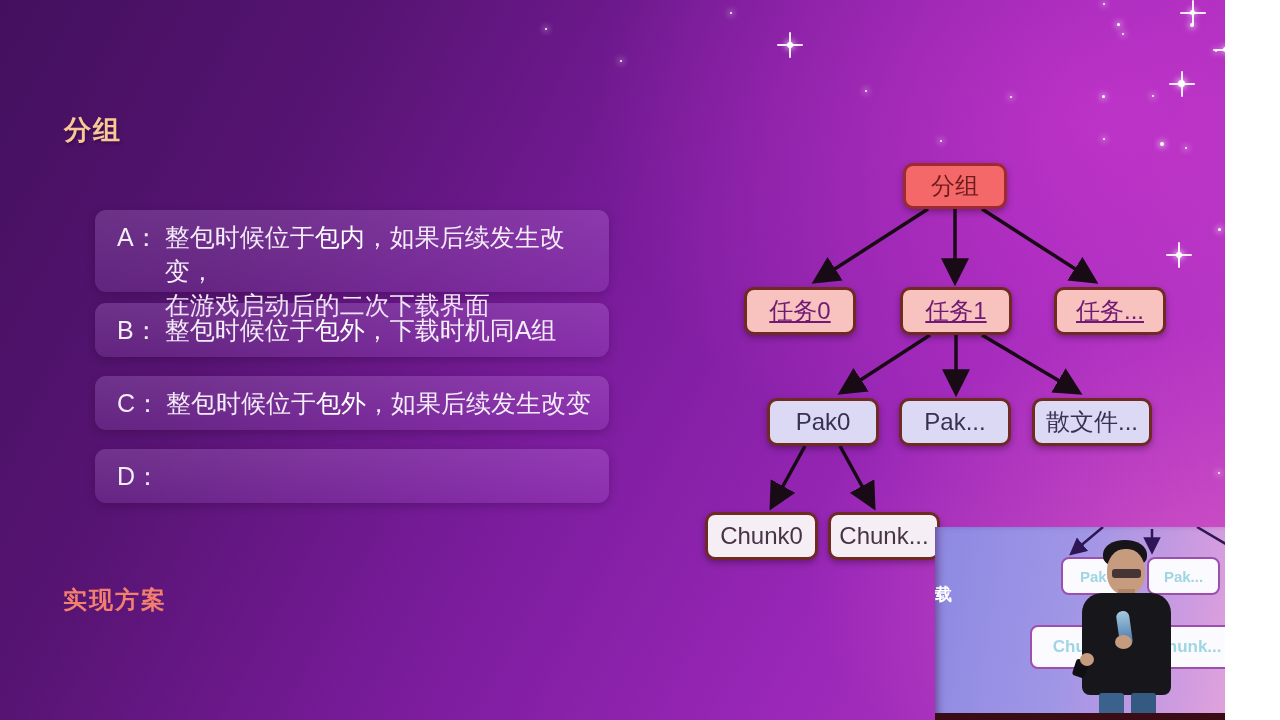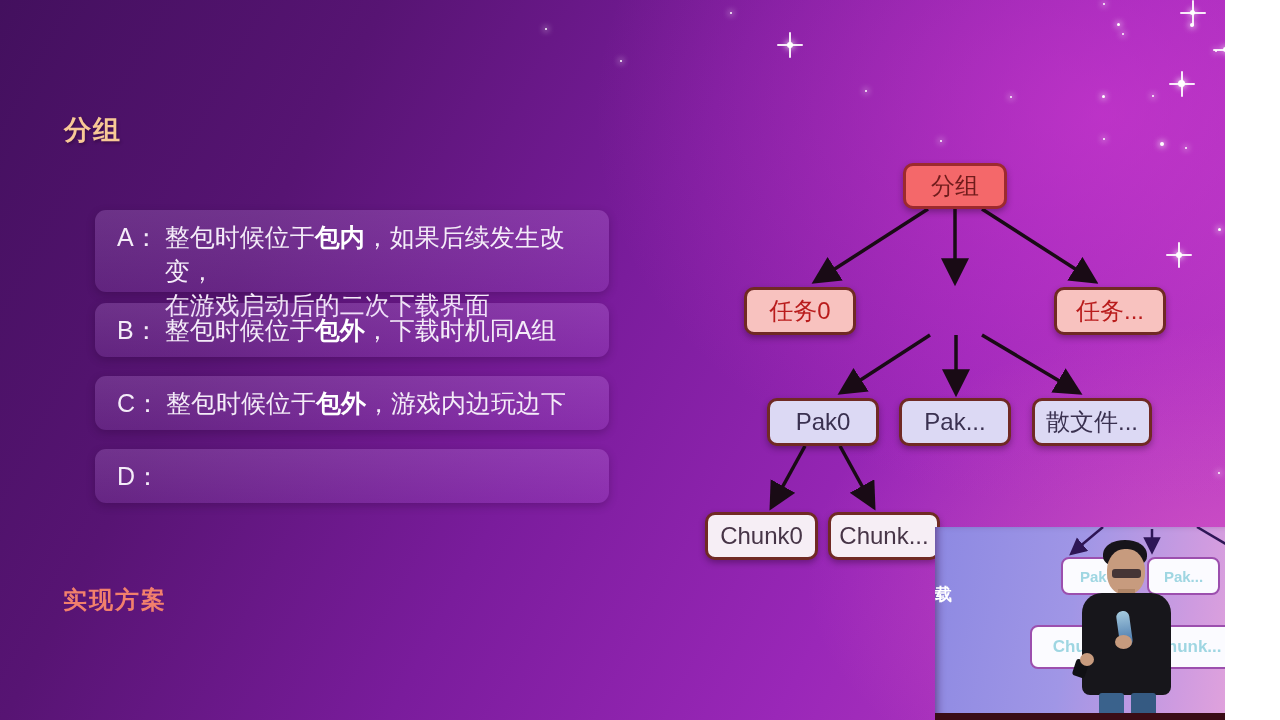--- a/index.html
+++ b/index.html
@@ -35,37 +35,37 @@
   .bullet {
     position:absolute; left:95px; width:514px;
     background:linear-gradient(180deg, rgba(226,178,255,0.20), rgba(200,140,240,0.14));
     border-radius:11px; display:flex; align-items:flex-start;
     padding:10px 14px 10px 22px; color:#f4ecf8;
     font-size:25px; line-height:34px;
     box-shadow:0 3px 8px rgba(30,4,40,0.25);
   }
   .bullet .blabel { flex:0 0 auto; margin-right:6px; }
   .bullet .btext  { flex:1 1 auto; }
-  .bullet b { font-weight:bold; color:#ffffff; }
+  .bullet b { font-weight:normal; color:#ffffff; }
   .bullet-a { top:210px; height:82px; }
   .bullet-b { top:303px; height:54px; }
   .bullet-c { top:376px; height:54px; }
   .bullet-d { top:449px; height:54px; }
 
   
   .tree { position:absolute; left:690px; top:150px; width:480px; height:420px; }
   .tree svg { position:absolute; left:0; top:0; }
   .node {
     position:absolute; display:flex; align-items:center; justify-content:center;
     border:3px solid #7e2424; border-radius:10px;
     font-size:24px; font-weight:500;
     box-shadow:0 3px 6px rgba(30,4,30,0.35);
   }
   .node-root  { background:#f4686a; color:#701c1c; border-color:#9c2a2e; }
-  .node-task  { background:#f8c2bf; color:#b91c1c; border-color:#702a24; }
+  .node-task  { background:#f8c2bf; color:#701a75; border-color:#702a24;text-decoration:underline; }
   .node-pak   { background:#dcd9f4; color:#3a3150; border-color:#702a24; }
   .node-chunk { background:#f6eef5; color:#473547; border-color:#702a24; }
 
   
   .footer-subtitle {
     position:absolute; left:63px; top:584px;
     font-size:24px; font-weight:bold; color:#f2806c; letter-spacing:2px;
   }
   .footer-title {
     position:absolute; left:60px; top:610px;
@@ -147,21 +147,21 @@
   <div class="bullet bullet-a">
     <span class="blabel">A：</span>
     <span class="btext"><span>整包时候位于</span><b>包内</b><span>，如果后续发生改变，</span><br><span>在游戏启动后的二次下载界面</span></span>
   </div>
   <div class="bullet bullet-b">
     <span class="blabel">B：</span>
     <span class="btext"><span>整包时候位于</span><b>包外</b><span>，下载时机同A组</span></span>
   </div>
   <div class="bullet bullet-c">
     <span class="blabel">C：</span>
-    <span class="btext"><span>整包时候位于</span><b>包外</b><span>，游戏内边玩边下</span></span>
+    <span class="btext"><span>整包时候位于</span><b>包外</b><span>，如果后续发生改变</span></span>
   </div>
   <div class="bullet bullet-d">
     <span class="blabel">D：</span>
   </div>
 
   <div class="tree">
     <svg width="480" height="420">
       <defs>
         <marker id="ah" markerWidth="9" markerHeight="9" refX="6.5" refY="4" orient="auto">
           <path d="M0,0 L8,4 L0,8 z" fill="#190b15"></path>
@@ -173,20 +173,21 @@
         <line x1="292" y1="59" x2="404" y2="131" marker-end="url(#ah)"></line>
         <line x1="240" y1="185" x2="152" y2="242" marker-end="url(#ah)"></line>
         <line x1="266" y1="185" x2="266" y2="242" marker-end="url(#ah)"></line>
         <line x1="292" y1="185" x2="388" y2="242" marker-end="url(#ah)"></line>
         <line x1="115" y1="296" x2="82" y2="356" marker-end="url(#ah)"></line>
         <line x1="150" y1="296" x2="183" y2="356" marker-end="url(#ah)"></line>
       </g>
     </svg>
     <div class="node node-root" style="left:213px; top:13px;  width:104px; height:46px;">分组</div>
     <div class="node node-task" style="left:54px;  top:137px; width:112px; height:48px;">任务0</div>
+    <div class="node node-task" style="left:210px; top:137px; width:112px; height:48px;">任务1</div>
     <div class="node node-task" style="left:364px; top:137px; width:112px; height:48px;">任务...</div>
     <div class="node node-pak" style="left:77px;  top:248px; width:112px; height:48px;">Pak0</div>
     <div class="node node-pak" style="left:209px; top:248px; width:112px; height:48px;">Pak...</div>
     <div class="node node-pak" style="left:342px; top:248px; width:120px; height:48px;">散文件...</div>
     <div class="node node-chunk" style="left:15px;  top:362px; width:113px; height:48px;">Chunk0</div>
     <div class="node node-chunk" style="left:138px; top:362px; width:112px; height:48px;">Chunk...</div>
   </div>
 
   <div class="footer-subtitle">实现方案</div>
 

